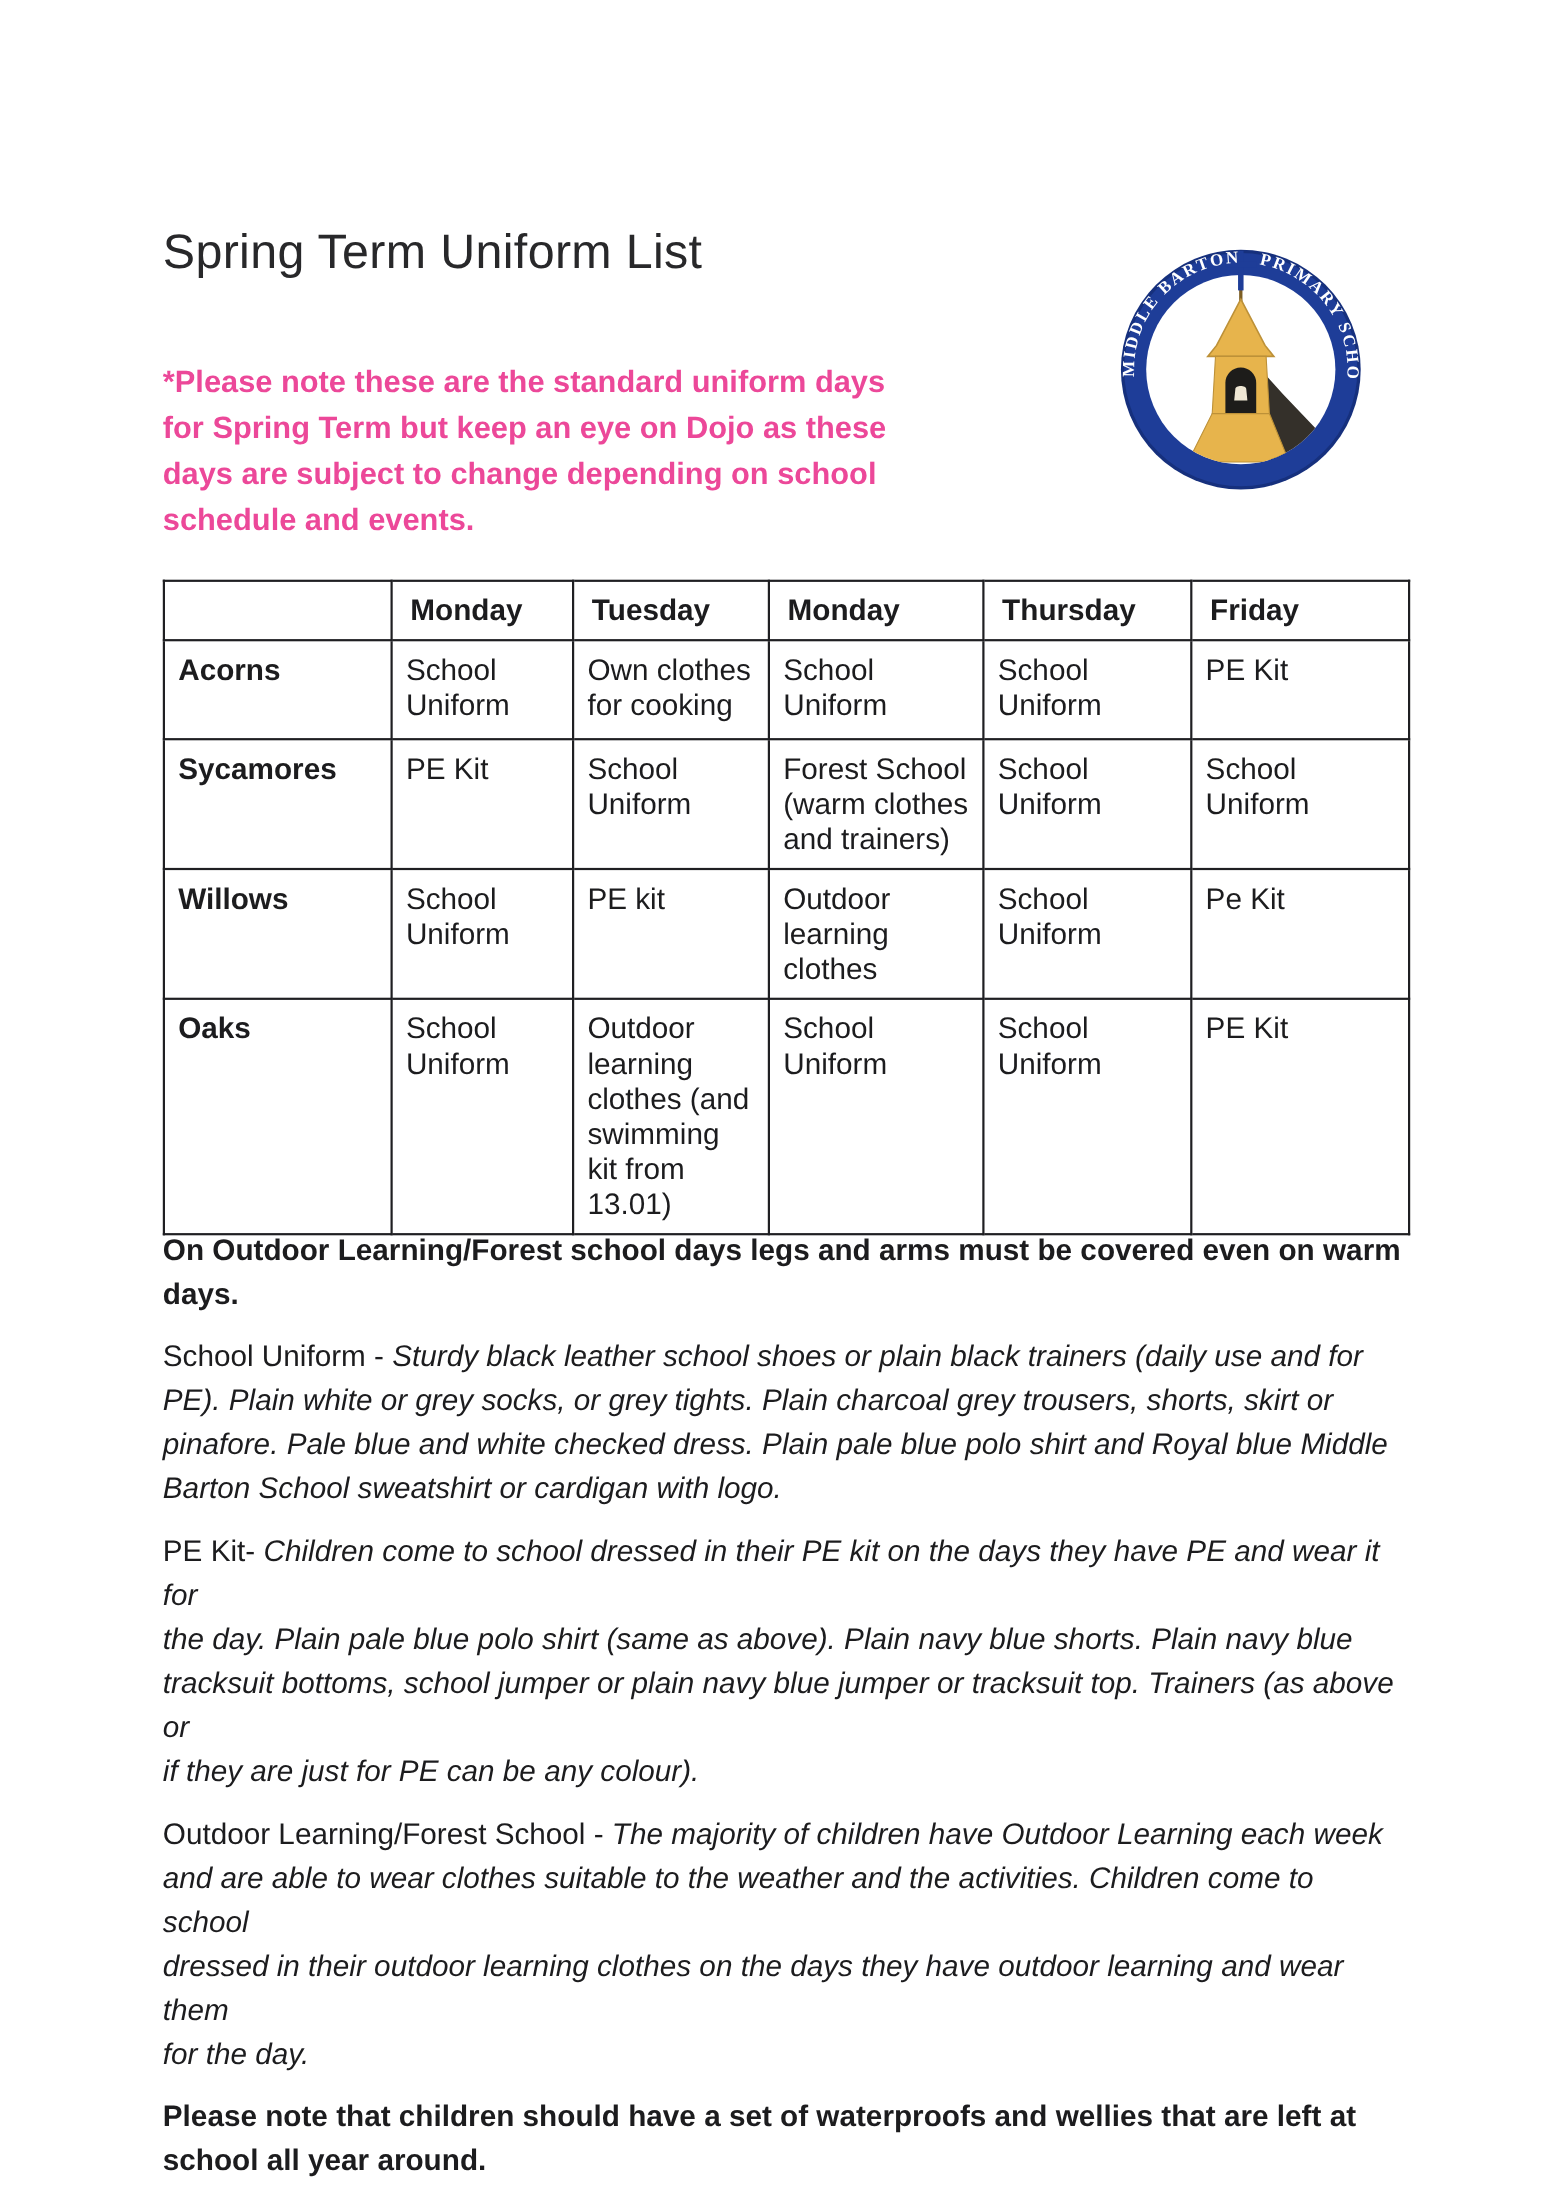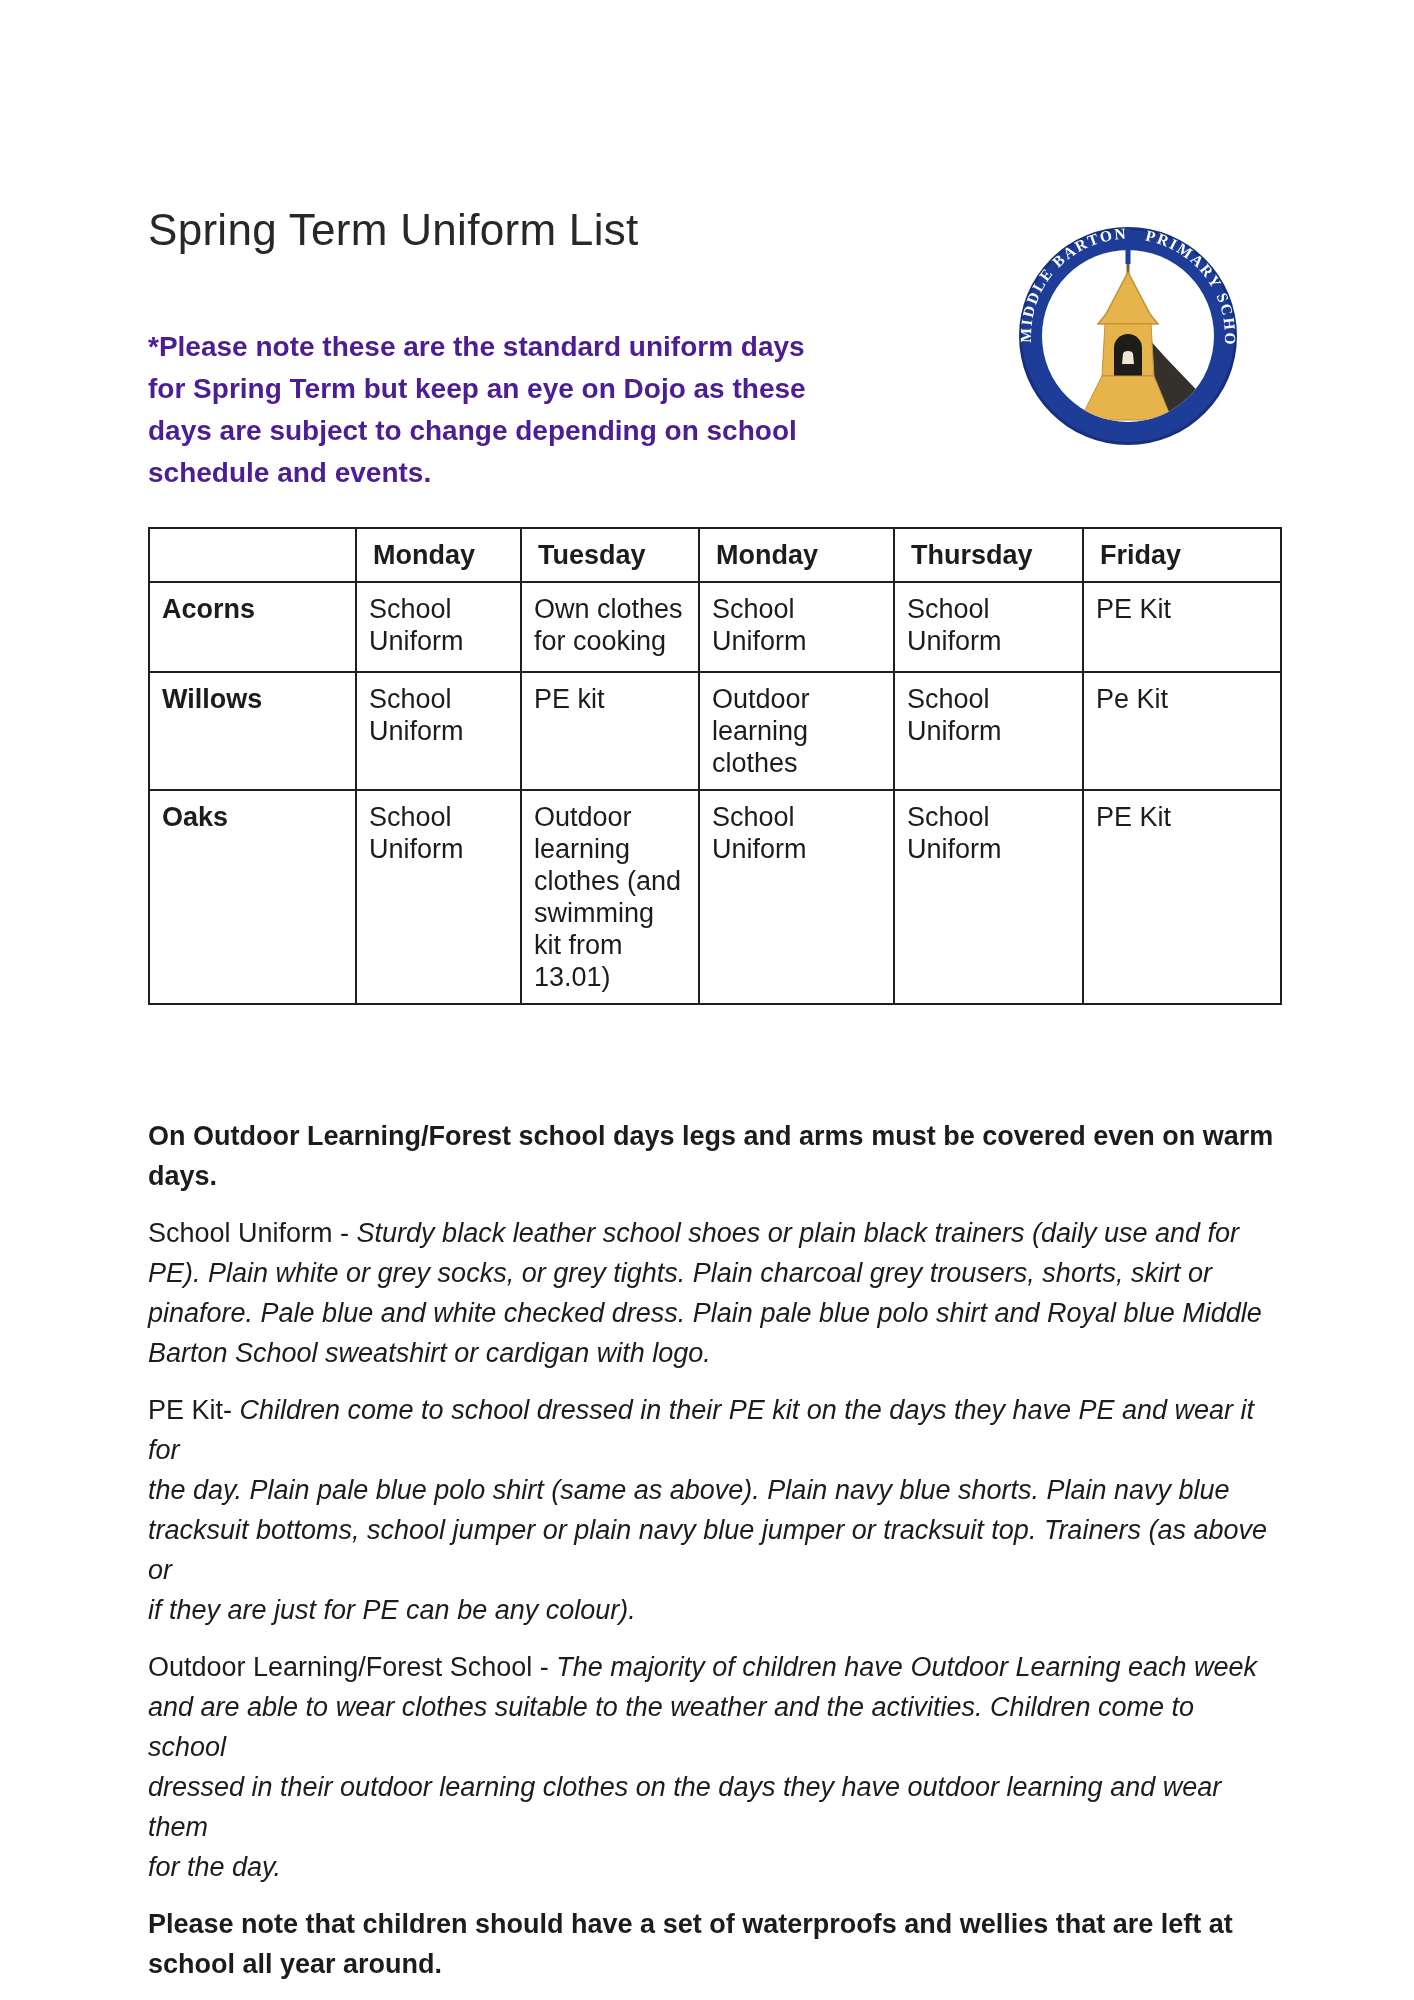--- a/index.html
+++ b/index.html
@@ -8,21 +8,21 @@
     background:#ffffff; overflow:hidden;
     font-family:"Liberation Sans", sans-serif; color:#1d1d1f;
   }
   .page-title {
     position:absolute; left:148px; top:176px;
     font-size:44px; font-weight:400; letter-spacing:0.3px; color:#28282a;
   }
   .intro-note {
     position:absolute; left:148px; top:326px; width:800px;
     font-size:28px; font-weight:700; line-height:42px;
-    white-space:pre-line; color:#4c1d95;
+    white-space:pre-line; color:#ec4899;
   }
   .logo-wrap { position:absolute; left:1014px; top:216px; width:228px; height:240px; }
   table.uniform-table {
     position:absolute; left:148px; top:527px;
     border-collapse:collapse; table-layout:fixed; width:1132px;
     font-size:27px; line-height:32px; color:#1c1c1e;
   }
   .uniform-table th, .uniform-table td {
     border:2px solid #1f1f22; vertical-align:top; text-align:left;
     padding:10px 12px; overflow:hidden;
@@ -115,20 +115,28 @@
       <th>Friday</th>
     </tr>
     <tr style="height:90px">
       <td class="row-label">Acorns</td>
       <td>School Uniform</td>
       <td>Own clothes for cooking</td>
       <td>School Uniform</td>
       <td>School Uniform</td>
       <td>PE Kit</td>
     </tr>
+    <tr style="height:118px">
+      <td class="row-label">Sycamores</td>
+      <td>PE Kit</td>
+      <td>School Uniform</td>
+      <td>Forest School (warm clothes and trainers)</td>
+      <td>School Uniform</td>
+      <td>School Uniform</td>
+    </tr>
     <tr style="height:115px">
       <td class="row-label">Willows</td>
       <td>School Uniform</td>
       <td>PE kit</td>
       <td>Outdoor learning clothes</td>
       <td>School Uniform</td>
       <td>Pe Kit</td>
     </tr>
     <tr style="height:174px">
       <td class="row-label">Oaks</td>

